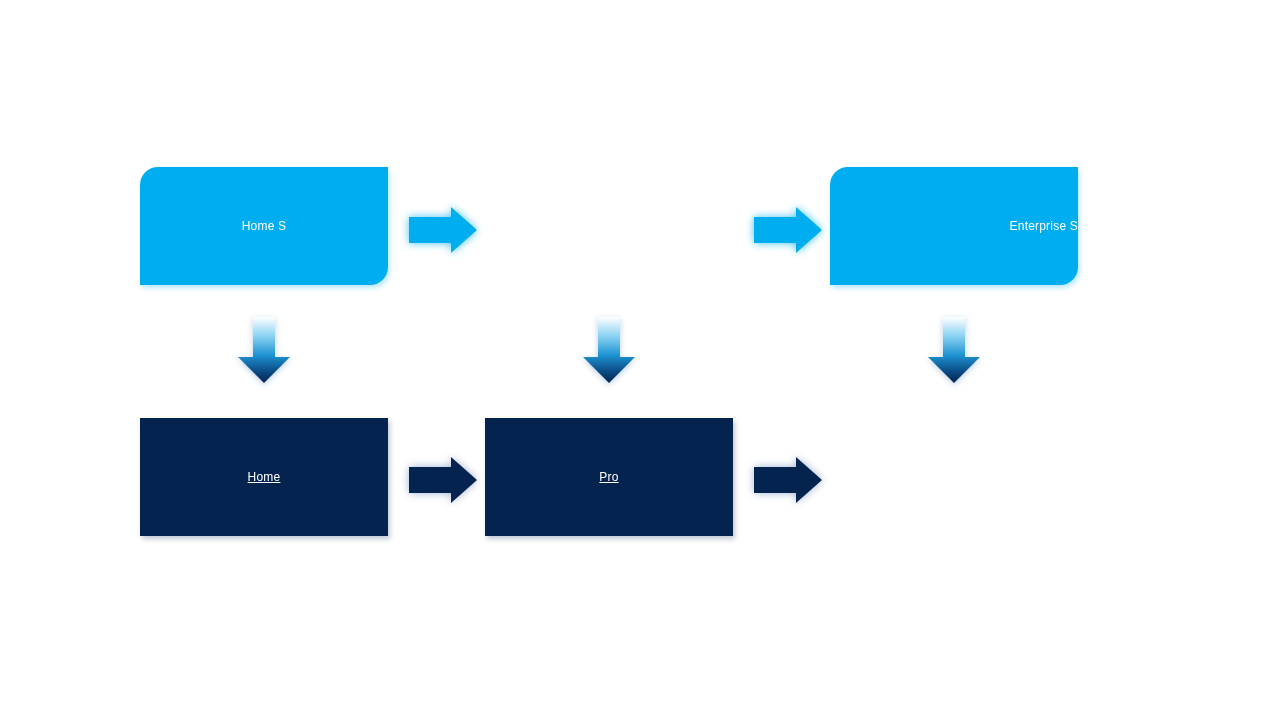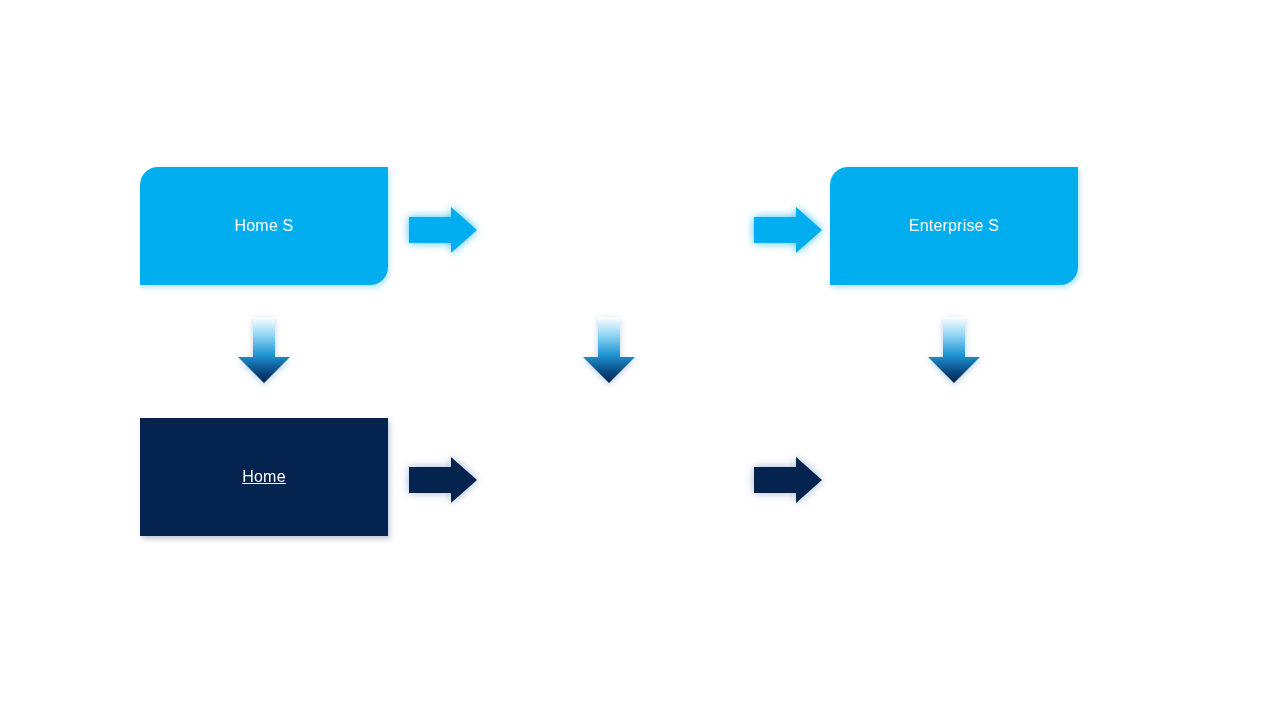--- a/index.html
+++ b/index.html
@@ -16,39 +16,39 @@
     overflow: hidden;
   }
   .node {
     position: absolute;
     width: 248px;
     height: 118px;
     display: flex;
     align-items: center;
     justify-content: center;
     color: #ffffff;
-    font-size: 16px;
+    font-size: 12px;
     letter-spacing: 0.2px;
   }
   .node.top-row {
     top: 167px;
     background: #00AEEF;
     border-radius: 18px 0 18px 0;
     box-shadow: 2px 3px 5px rgba(0,174,239,0.28);
   }
   .node.bottom-row {
     top: 418px;
     background: #04234F;
     border-radius: 0;
     box-shadow: 2px 3px 5px rgba(4,35,79,0.25);
     text-decoration: underline;
   }
   .col-0 { left: 140px; }
   .col-1 { left: 485px; }
-  .col-2 { left: 830px; }
+  .col-2 { left: 830px; justify-content: flex-end; }
 
   .rarrow {
     position: absolute;
     width: 68px;
     height: 46px;
   }
   .rarrow.light { filter: drop-shadow(0 0 4px rgba(0,174,239,0.75)); }
   .rarrow.dark  { filter: drop-shadow(0 0 4px rgba(110,140,185,0.65)); }
   .rarrow.row-top    { top: 207px; }
   .rarrow.row-bottom { top: 457px; }
@@ -105,20 +105,23 @@
   <svg class="darrow dcol-1" viewBox="0 0 52 66">
     <polygon points="15,0 37,0 37,40 52,40 26,66 0,40 15,40" fill="url(#gdown)"></polygon>
   </svg>
   <svg class="darrow dcol-2" viewBox="0 0 52 66">
     <polygon points="15,0 37,0 37,40 52,40 26,66 0,40 15,40" fill="url(#gdown)"></polygon>
   </svg>
 
   <div class="node bottom-row col-0">
     <span>Home</span>
   </div>
+  <div class="node bottom-row col-1">
+    <span>Pro</span>
+  </div>
 
   <svg class="rarrow dark row-bottom gap-0" viewBox="0 0 68 46">
     <polygon points="0,10 42,10 42,0 68,23 42,46 42,36 0,36" fill="#04234F"></polygon>
   </svg>
   <svg class="rarrow dark row-bottom gap-1" viewBox="0 0 68 46">
     <polygon points="0,10 42,10 42,0 68,23 42,46 42,36 0,36" fill="#04234F"></polygon>
   </svg>
 
 </div>
 

